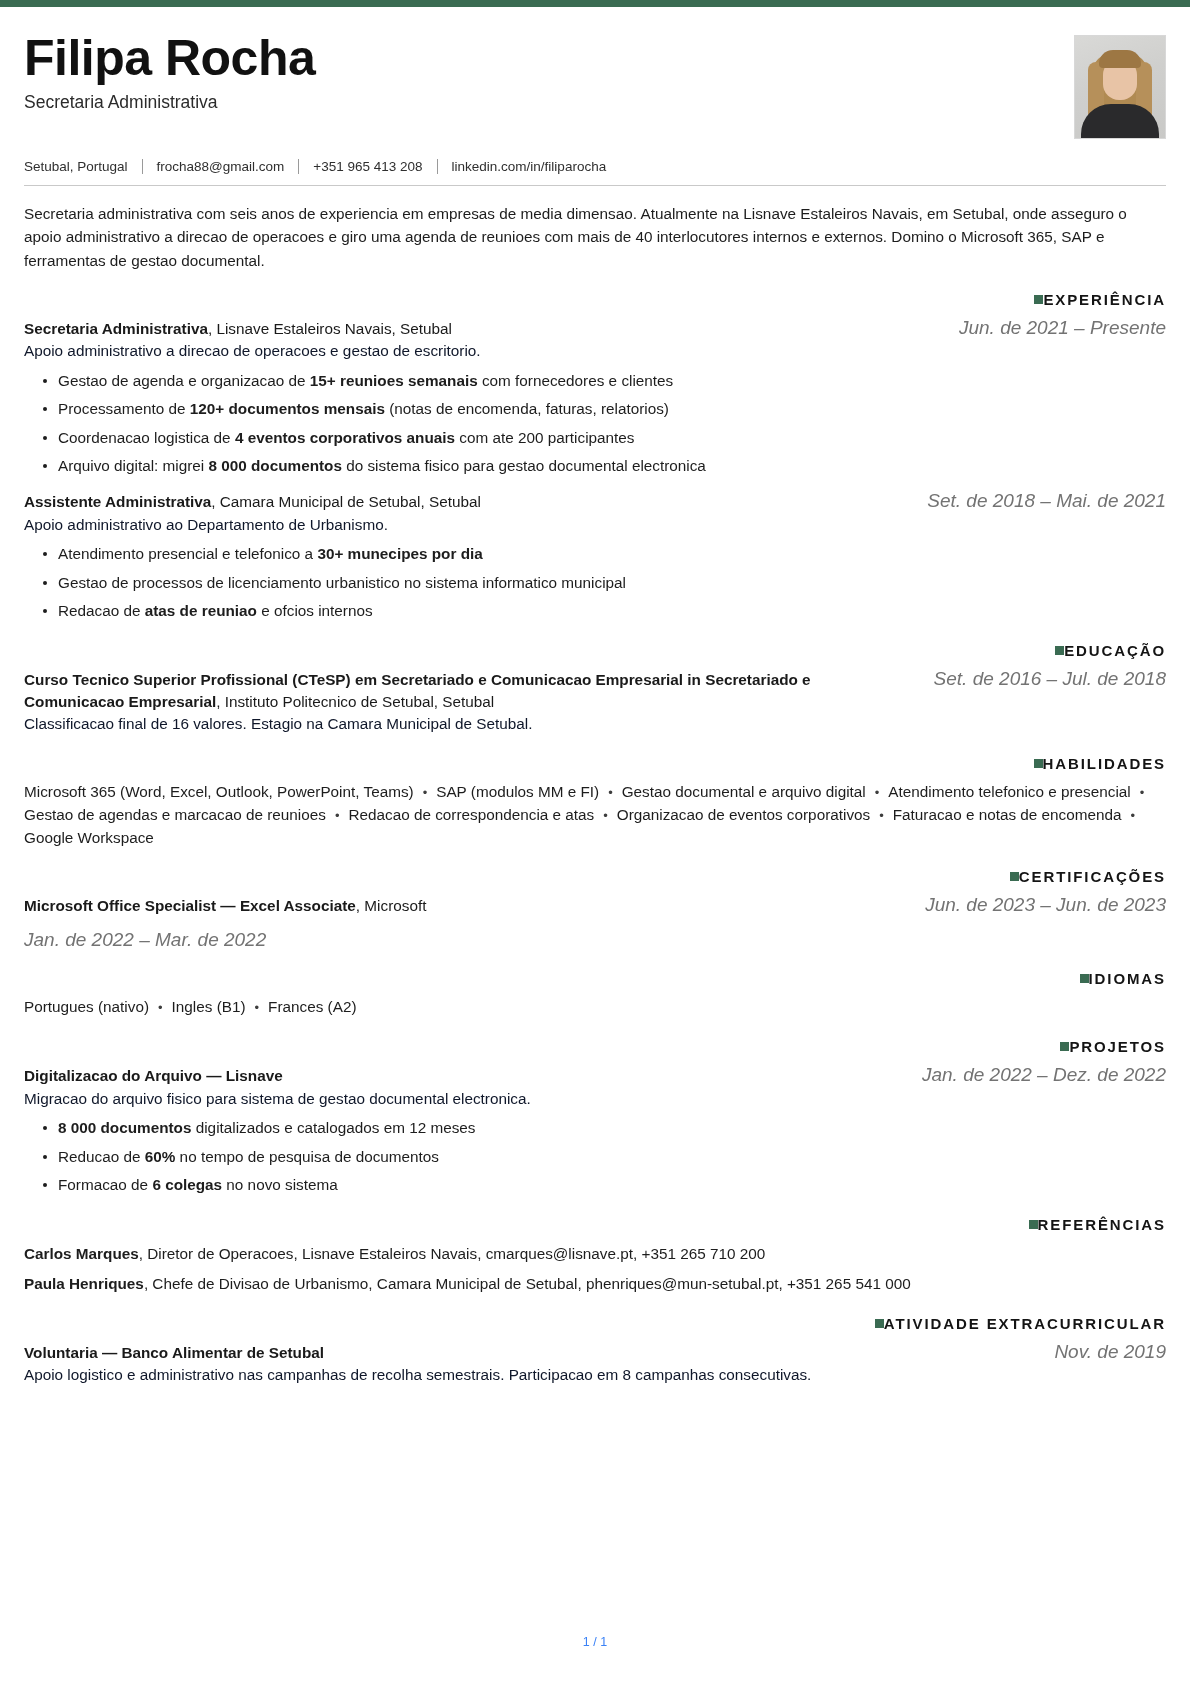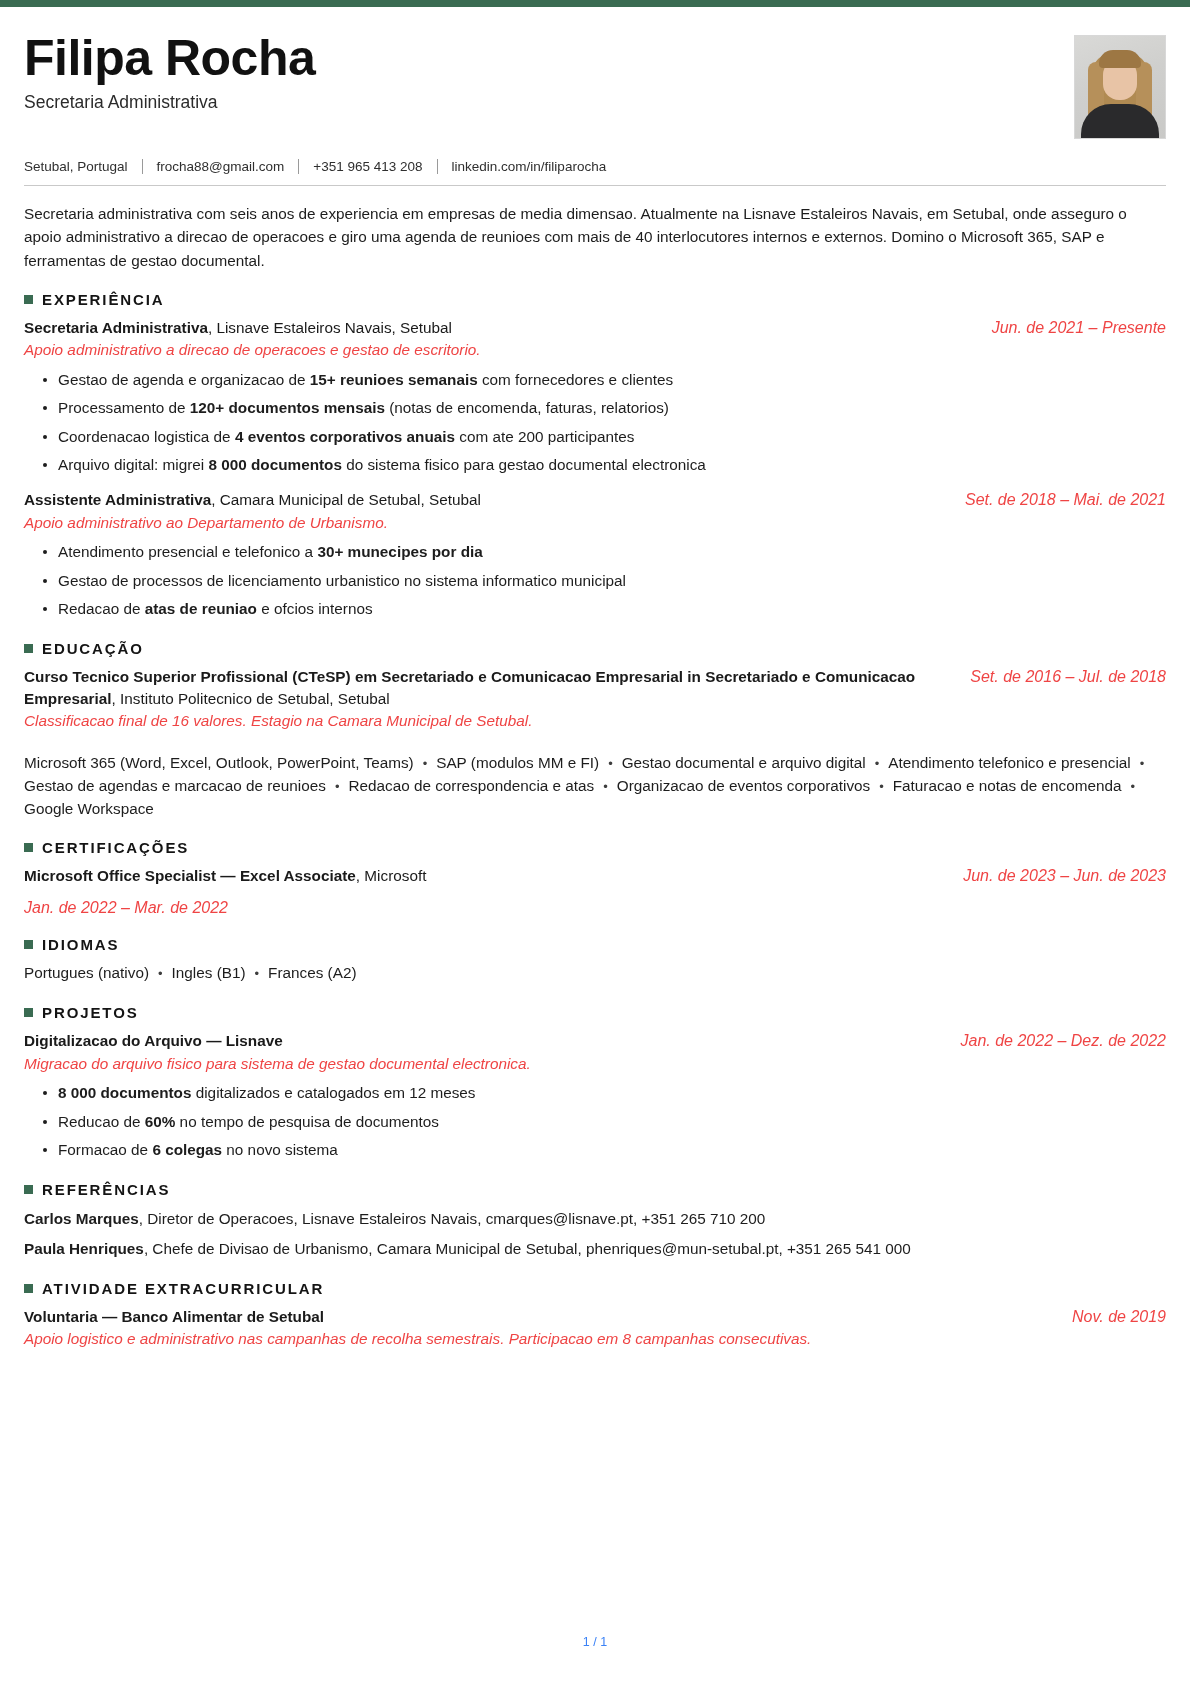--- a/index.html
+++ b/index.html
@@ -109,22 +109,22 @@
     color: #1d1d1d;
     margin: 16px 0 0 0;
     text-align: left;
   }
 
   
   .section { margin-top: 19px; }
   .sec-head {
     display: flex;
     align-items: center;
-    gap: 9px;
     margin-bottom: 9px;
+    justify-content: flex-end;
   }
   .sec-bullet {
     width: 9px; height: 9px;
     background: #3a6b52;
     flex: 0 0 auto;
     display: inline-block;
   }
   .sec-title {
     font-size: 15px;
     font-weight: bold;
@@ -143,33 +143,32 @@
     gap: 22px;
   }
   .entry-title {
     font-size: 15.3px;
     line-height: 1.42;
     color: #1a1a1a;
     flex: 1 1 auto;
   }
   .entry-title b { font-weight: bold; }
   .entry-date {
-    font-size: 16px;
+    font-size: 19px;
     font-style: italic;
-    color: #ef4444;
+    color: #737373;
     white-space: nowrap;
     flex: 0 0 auto;
     text-align: right;
   }
   .entry-sub {
     font-size: 15.3px;
     line-height: 1.46;
-    color: #ef4444;
+    color: #0f172a;
     margin-top: 1px;
-    font-style: italic;
   }
   ul.bullets {
     margin: 7px 0 0 0;
     padding-left: 34px;
     list-style: none;
   }
   ul.bullets li {
     font-size: 15.3px;
     line-height: 1.5;
     color: #1d1d1d;
@@ -298,20 +297,24 @@
           <div class="entry-top">
             <div class="entry-title"><b>Curso Tecnico Superior Profissional (CTeSP) em Secretariado e Comunicacao Empresarial in Secretariado e Comunicacao Empresarial</b><span>, Instituto Politecnico de Setubal, Setubal</span></div>
             <div class="entry-date">Set. de 2016 – Jul. de 2018</div>
           </div>
           <div class="entry-sub">Classificacao final de 16 valores. Estagio na Camara Municipal de Setubal.</div>
         </div>
       </div>
   </div>
 
   <div class="section">
+    <div class="sec-head">
+      <span class="sec-bullet"></span>
+      <span class="sec-title">HABILIDADES</span>
+    </div>
     <div class="inline-list" id="skills-list"><span>Microsoft 365 (Word, Excel, Outlook, PowerPoint, Teams)</span><span class="dot">•</span><span>SAP (modulos MM e FI)</span><span class="dot">•</span><span>Gestao documental e arquivo digital</span><span class="dot">•</span><span>Atendimento telefonico e presencial</span><span class="dot">•</span><span>Gestao de agendas e marcacao de reunioes</span><span class="dot">•</span><span>Redacao de correspondencia e atas</span><span class="dot">•</span><span>Organizacao de eventos corporativos</span><span class="dot">•</span><span>Faturacao e notas de encomenda</span><span class="dot">•</span><span>Google Workspace</span></div>
   </div>
 
   <div class="section">
     <div class="sec-head">
       <span class="sec-bullet"></span>
       <span class="sec-title">CERTIFICAÇÕES</span>
     </div>
     <div id="certification-entries">
         <div class="entry">

